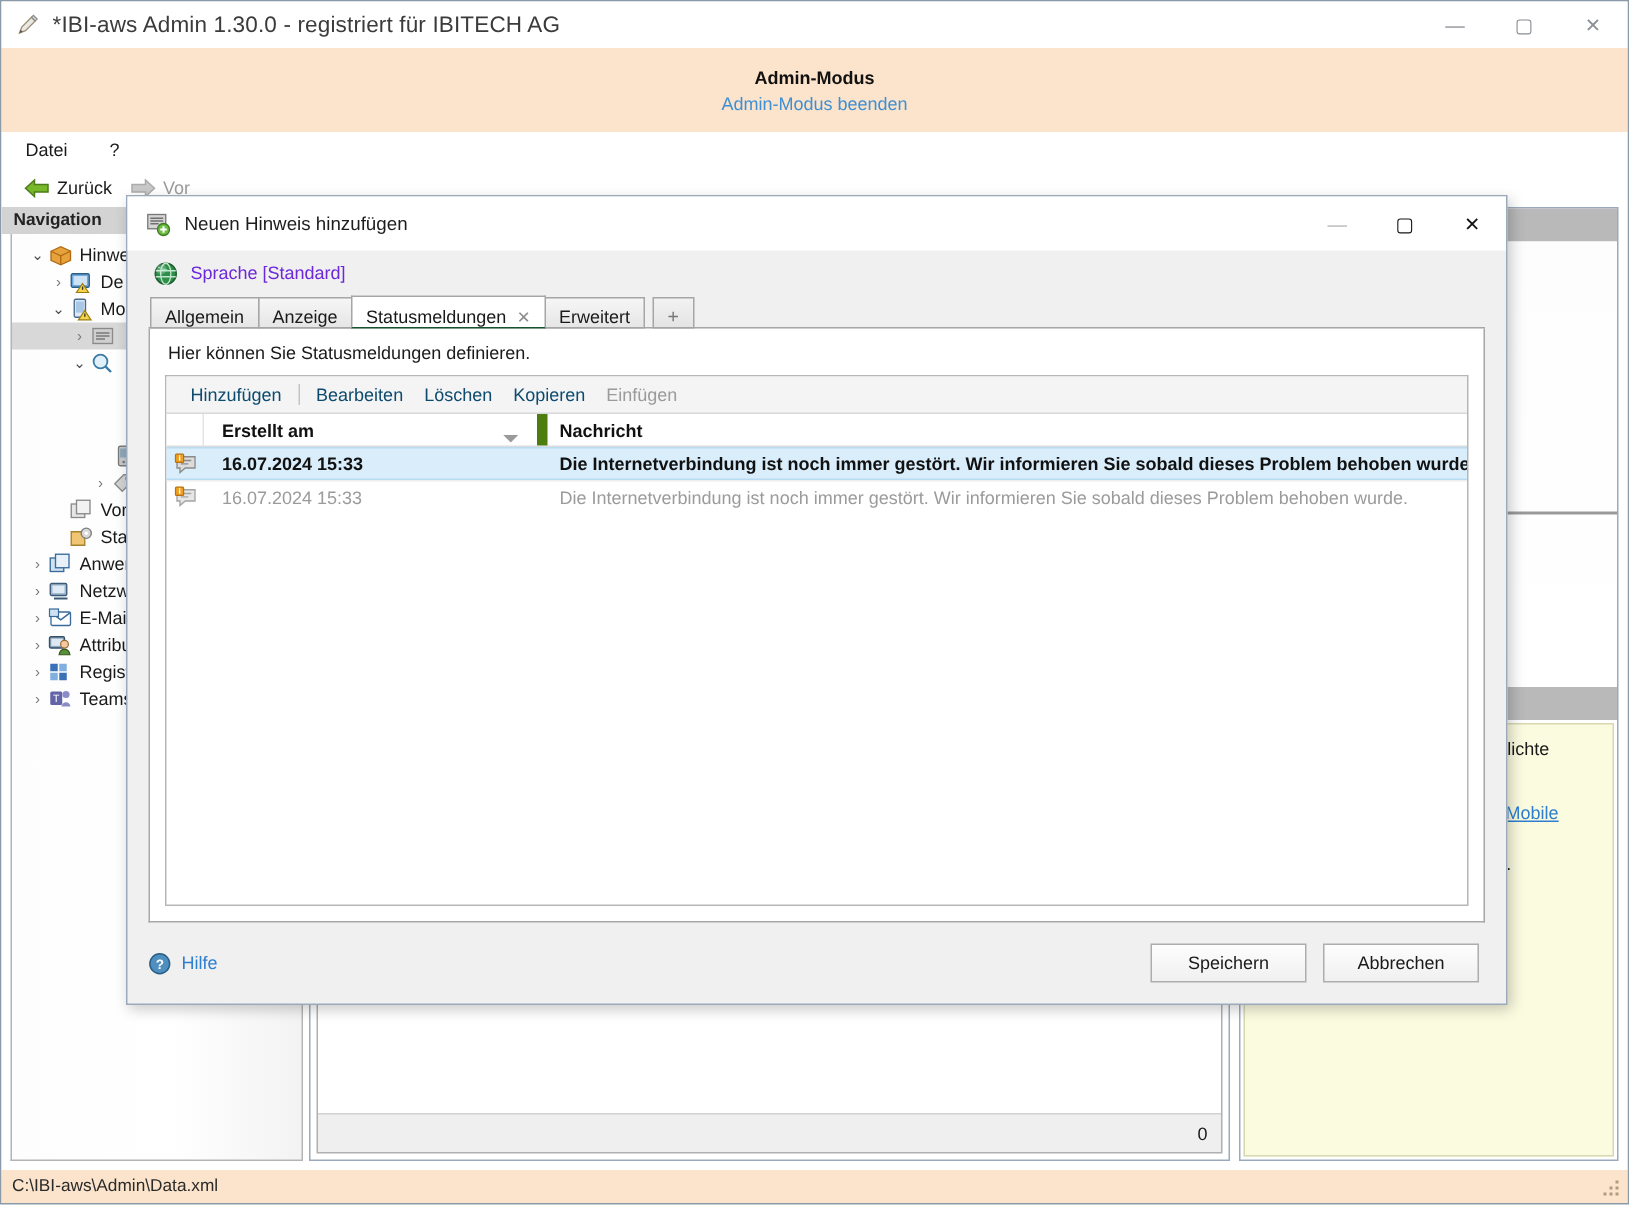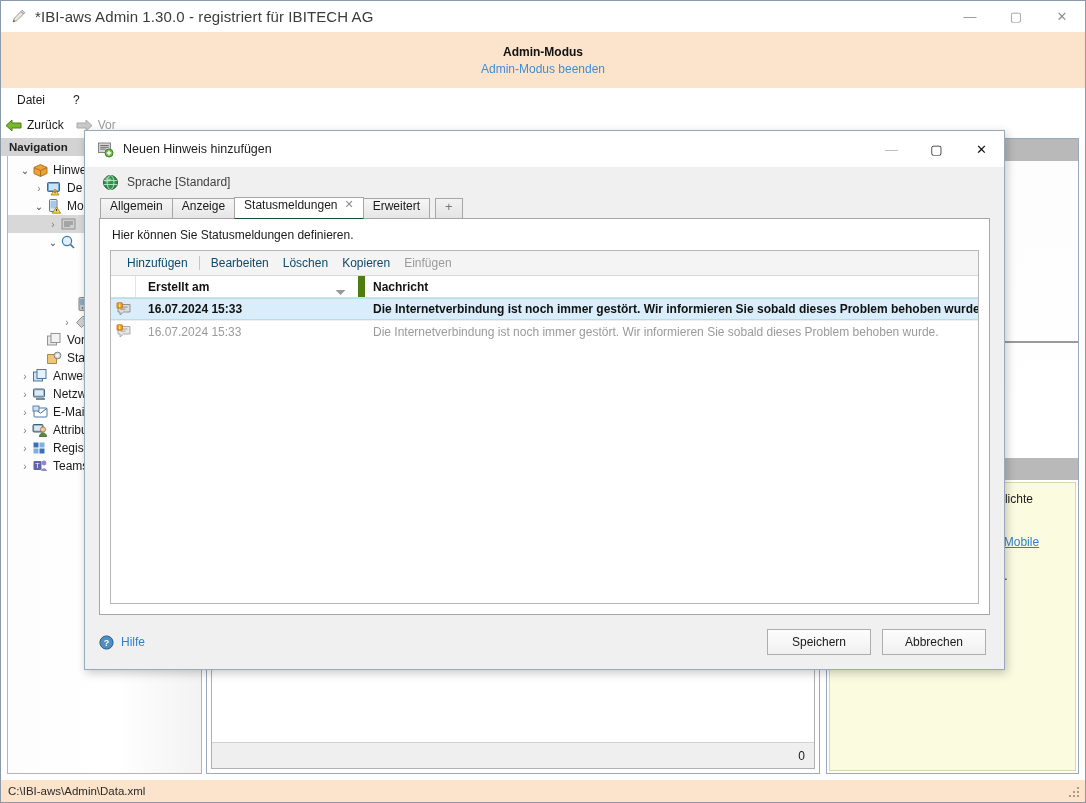--- a/index.html
+++ b/index.html
@@ -59,21 +59,21 @@
     height: 24px; min-height: 24px;
     background: #ffffff;
     display: flex; align-items: center; padding-left: 12px; gap: 20px;
   }
   #menubar .mi { font-size: 12px; color: #1a1a1a; padding: 2px 4px; }
 
   
   #navbar {
     height: 26px; min-height: 26px;
     background: #ffffff;
-    display: flex; align-items: center; padding-left: 1px; gap: 6px;
+    display: flex; align-items: center; padding-left: 12px; gap: 6px;
   }
   #navbar .nb { display: flex; align-items: center; gap: 5px; padding: 1px 3px; }
   #navbar .nb .lbl { font-size: 12px; }
   #navbar .nb.enabled .lbl { color: #1a1a1a; }
   #navbar .nb.disabled .lbl { color: #9b9b9b; }
   .arrow-l, .arrow-r { width: 17px; height: 13px; position: relative; display: inline-block; }
   .arrow-l svg, .arrow-r svg { display: block; }
 
   
   #body-split { flex: 1; display: flex; min-height: 0; background: #ffffff; }
@@ -206,41 +206,41 @@
   #dlg-title .dwc .db.dis { color: #b6b6b6; }
 
   #dlg-body { flex: 1; display: flex; flex-direction: column; min-height: 0; padding: 0 14px; }
 
   #sprache-row {
     height: 30px; min-height: 30px;
     display: flex; align-items: center; gap: 8px;
     padding-left: 3px;
   }
   #sprache-row .globe { width: 17px; height: 17px; }
-  #sprache-row .sp-text { font-size: 12px; color: #404040; }
+  #sprache-row .sp-text { font-size: 12px; color: #6d28d9; }
 
   
   #tabstrip {
     display: flex; align-items: flex-end;
     height: 22px; min-height: 22px;
     position: relative;
     padding-left: 1px;
   }
   #tabstrip::after {
     content: ''; position: absolute; left: 0; right: 0; bottom: 0;
     height: 1px; background: #a6a6a6; z-index: 0;
   }
   .tab {
     height: 21px;
     background: linear-gradient(to bottom,#f6f6f6,#e6e6e6);
     border: 1px solid #a6a6a6;
     border-bottom: 1px solid #a6a6a6;
     margin-right: -1px;
     padding: 0 9px;
-    display: flex; align-items: flex-start; gap: 7px;
+    display: flex; align-items: flex-end; gap: 7px;
     font-size: 12px; color: #1a1a1a;
     position: relative; z-index: 1;
   }
   .tab.active {
     background: #ffffff;
     border-bottom: 1px solid #14532d;
     height: 22px;
     z-index: 2;
   }
   .tab .tabclose { color: #8c8c8c; font-size: 11px; }

